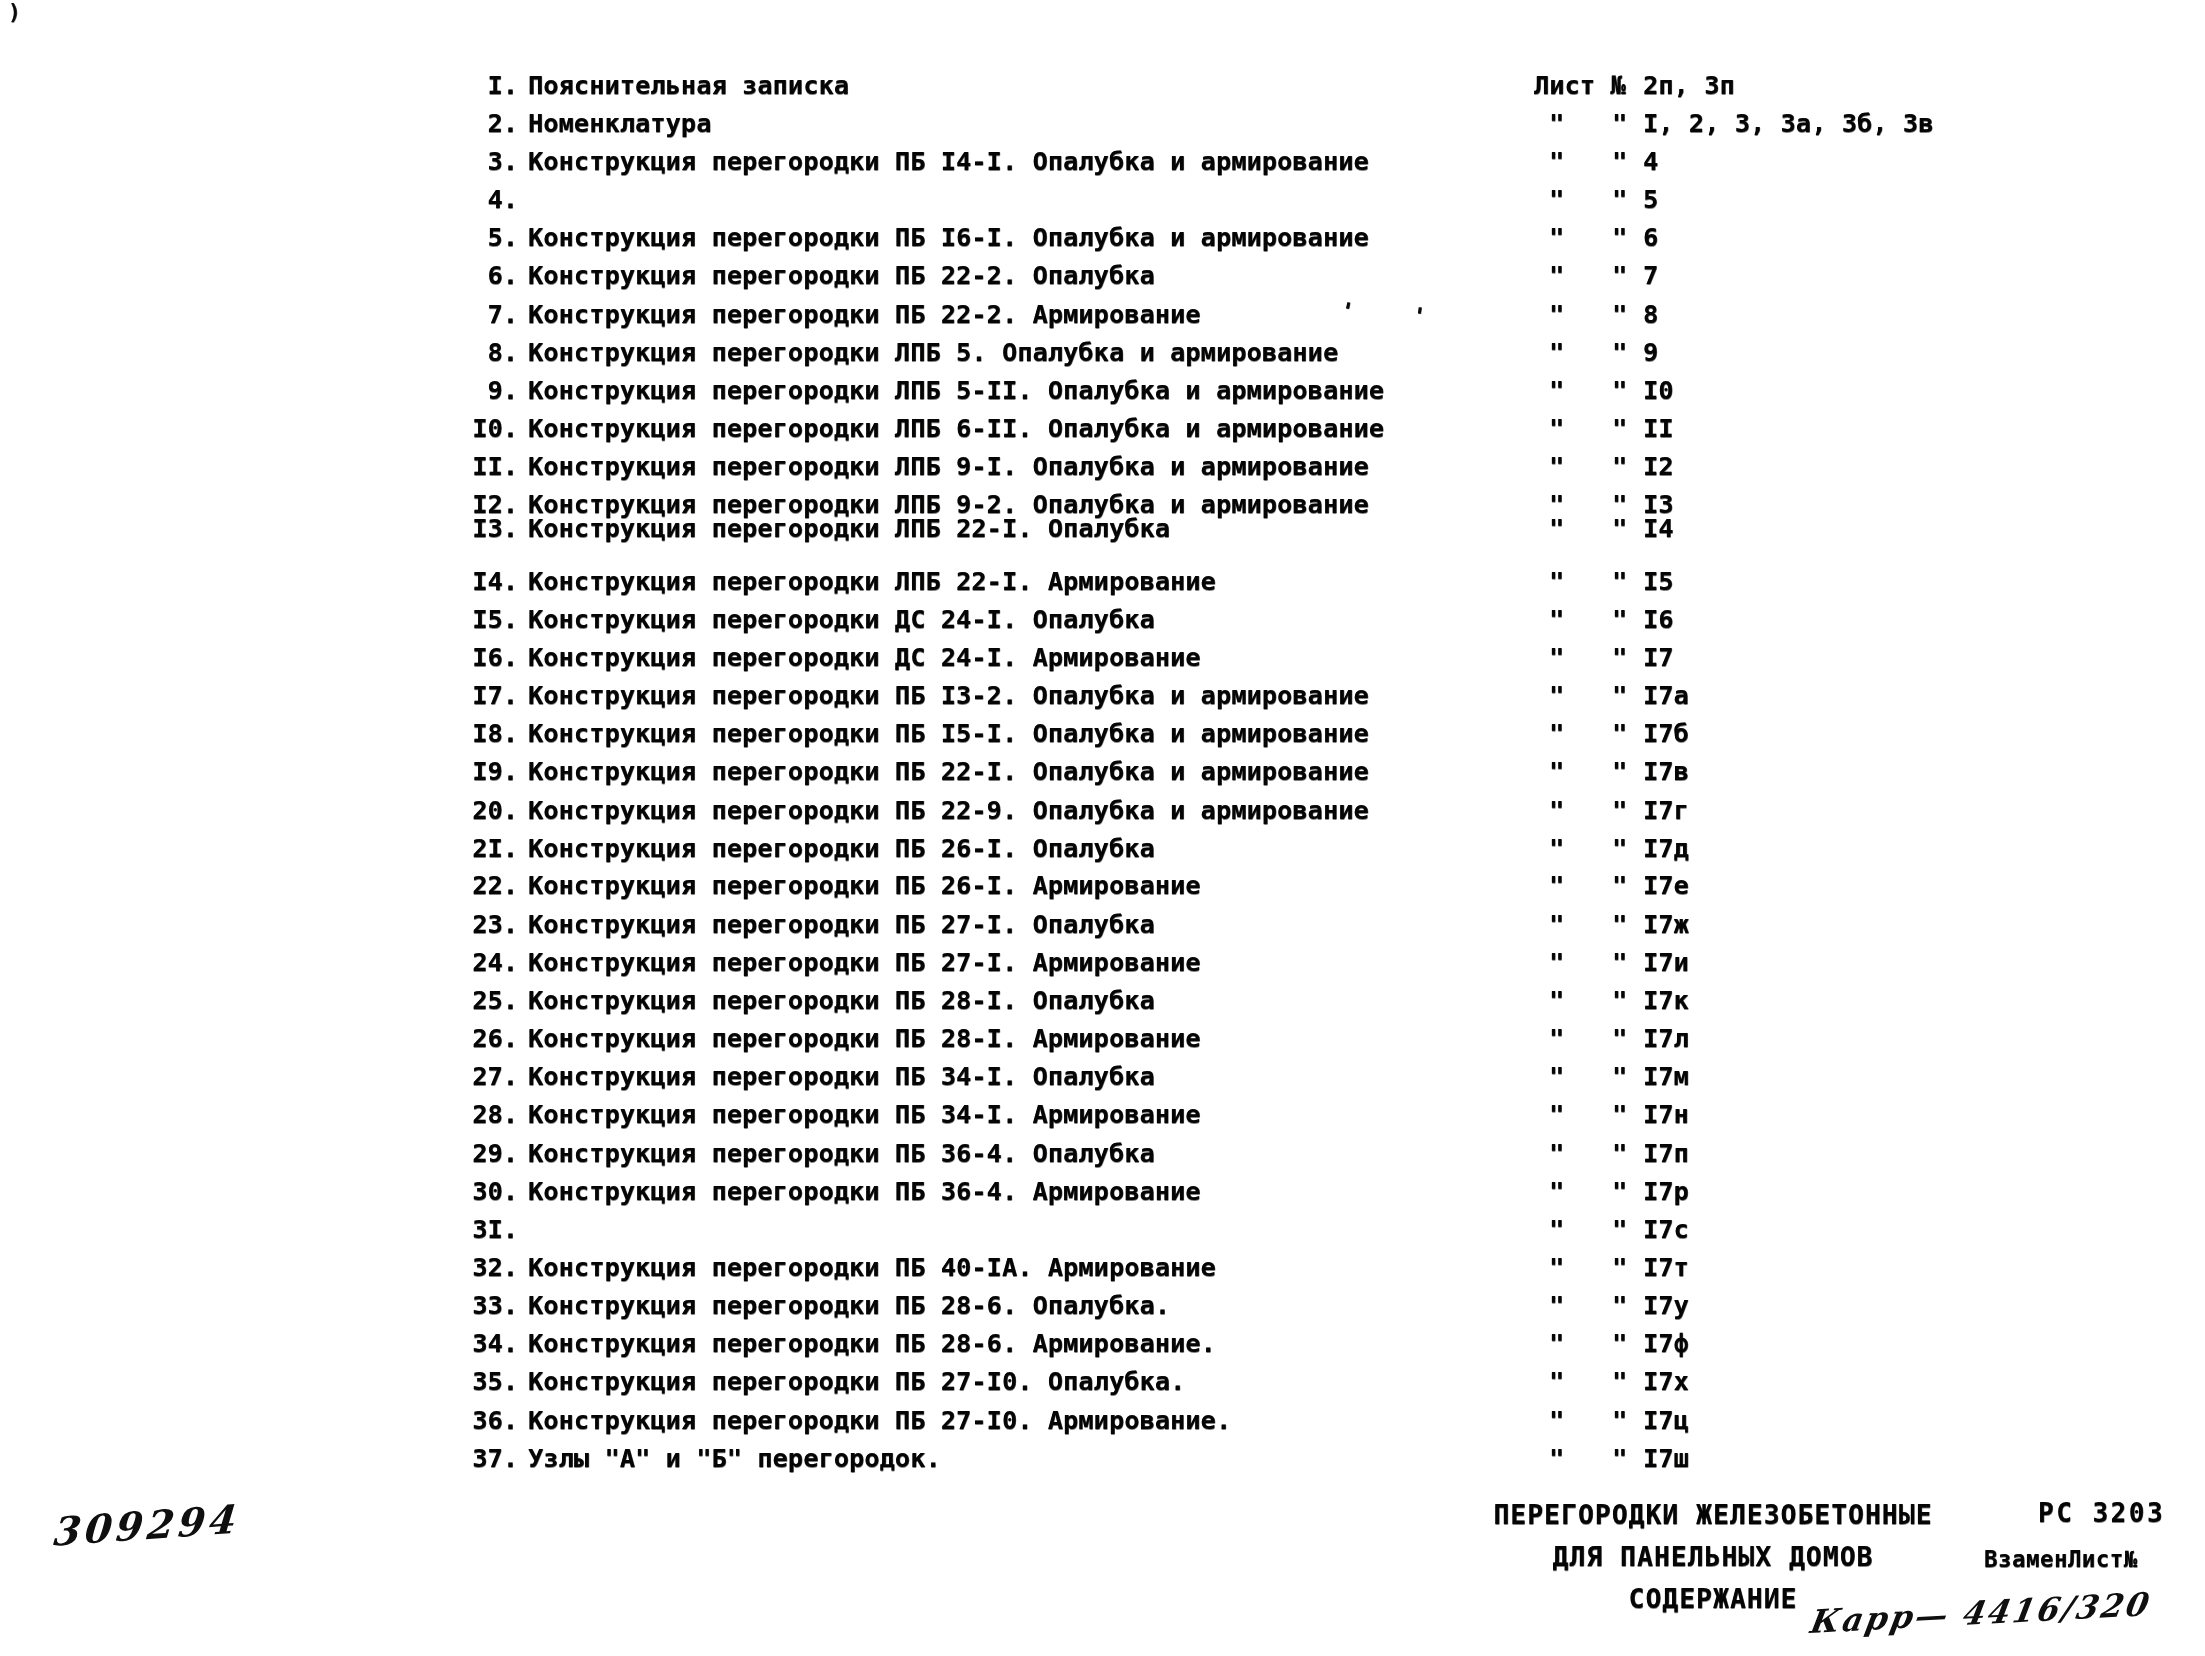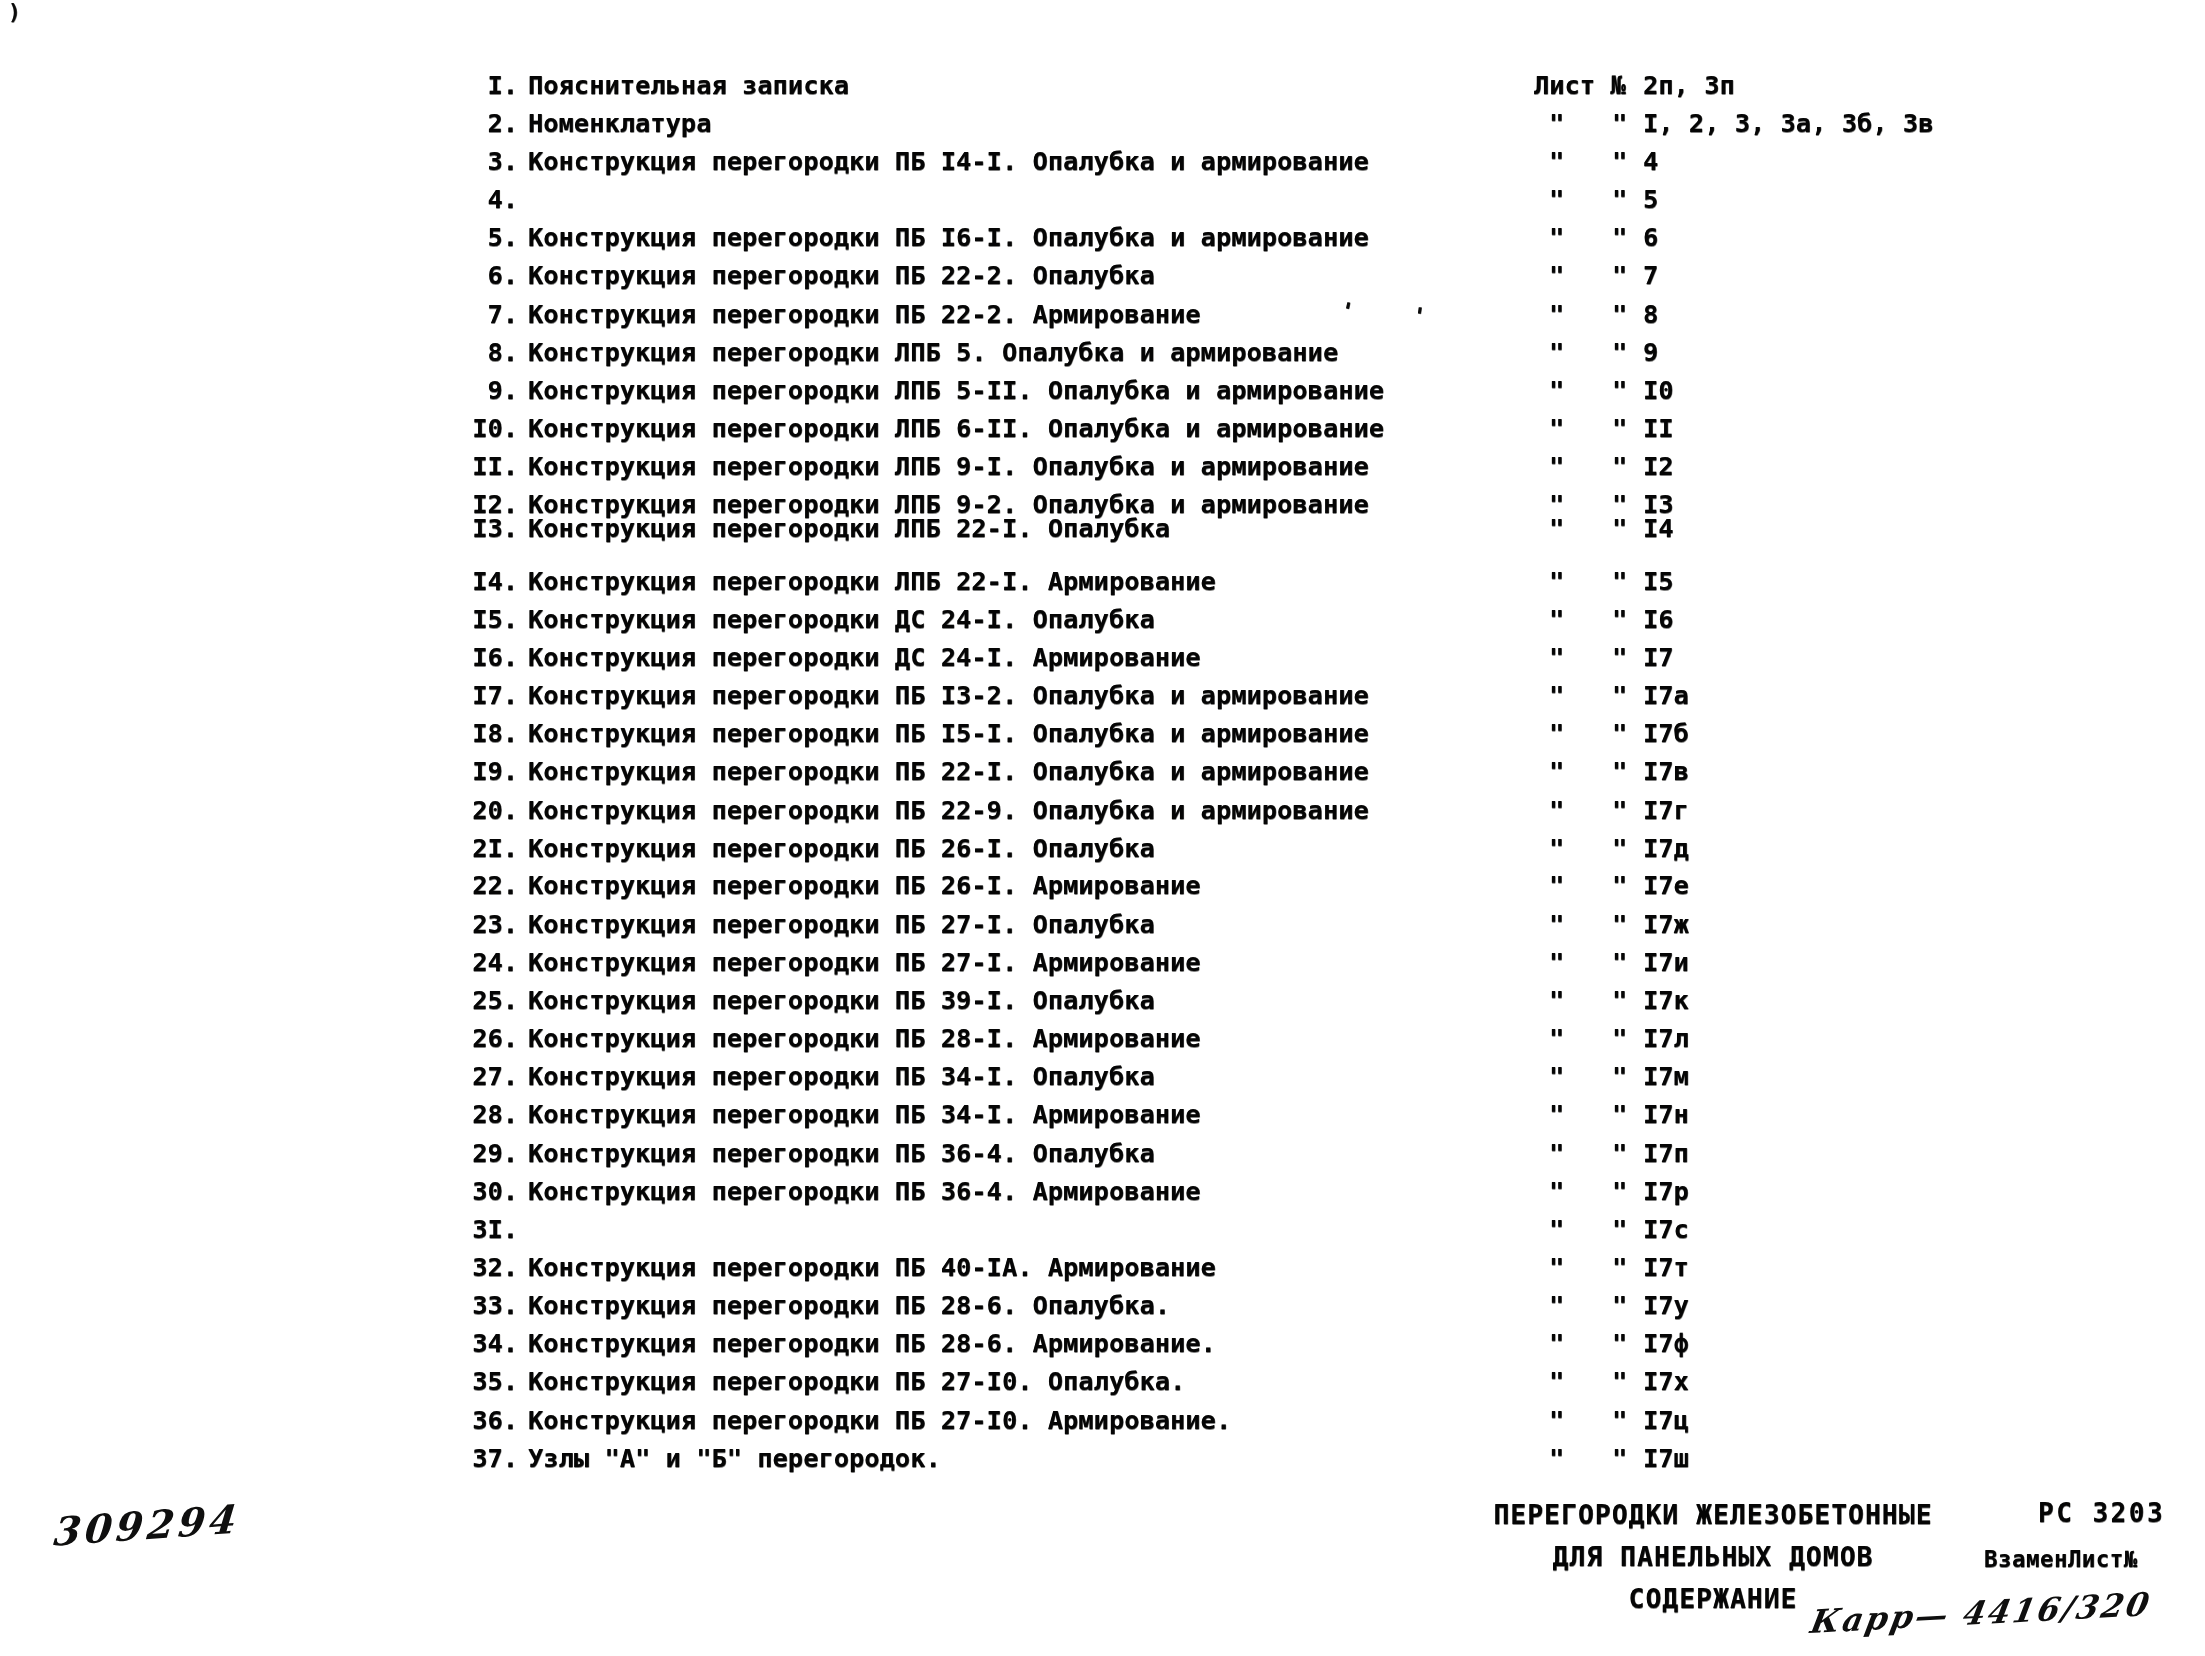--- a/index.html
+++ b/index.html
@@ -260,21 +260,21 @@
     <span class="toc-num tw">24.</span>
     <span class="toc-title tw">Конструкция перегородки ПБ 27-I. Армирование</span>
 
     <span class="ditto-1 tw">"</span>
     <span class="ditto-2 tw">"</span>
     <span class="sheet-val tw">I7и</span>
   </div>
 
   <div class="toc-row" style="top: 984px;">
     <span class="toc-num tw">25.</span>
-    <span class="toc-title tw">Конструкция перегородки ПБ 39-I. Опалубка</span>
+    <span class="toc-title tw">Конструкция перегородки ПБ 28-I. Опалубка</span>
 
     <span class="ditto-1 tw">"</span>
     <span class="ditto-2 tw">"</span>
     <span class="sheet-val tw">I7к</span>
   </div>
 
   <div class="toc-row" style="top: 1022px;">
     <span class="toc-num tw">26.</span>
     <span class="toc-title tw">Конструкция перегородки ПБ 28-I. Армирование</span>
 

